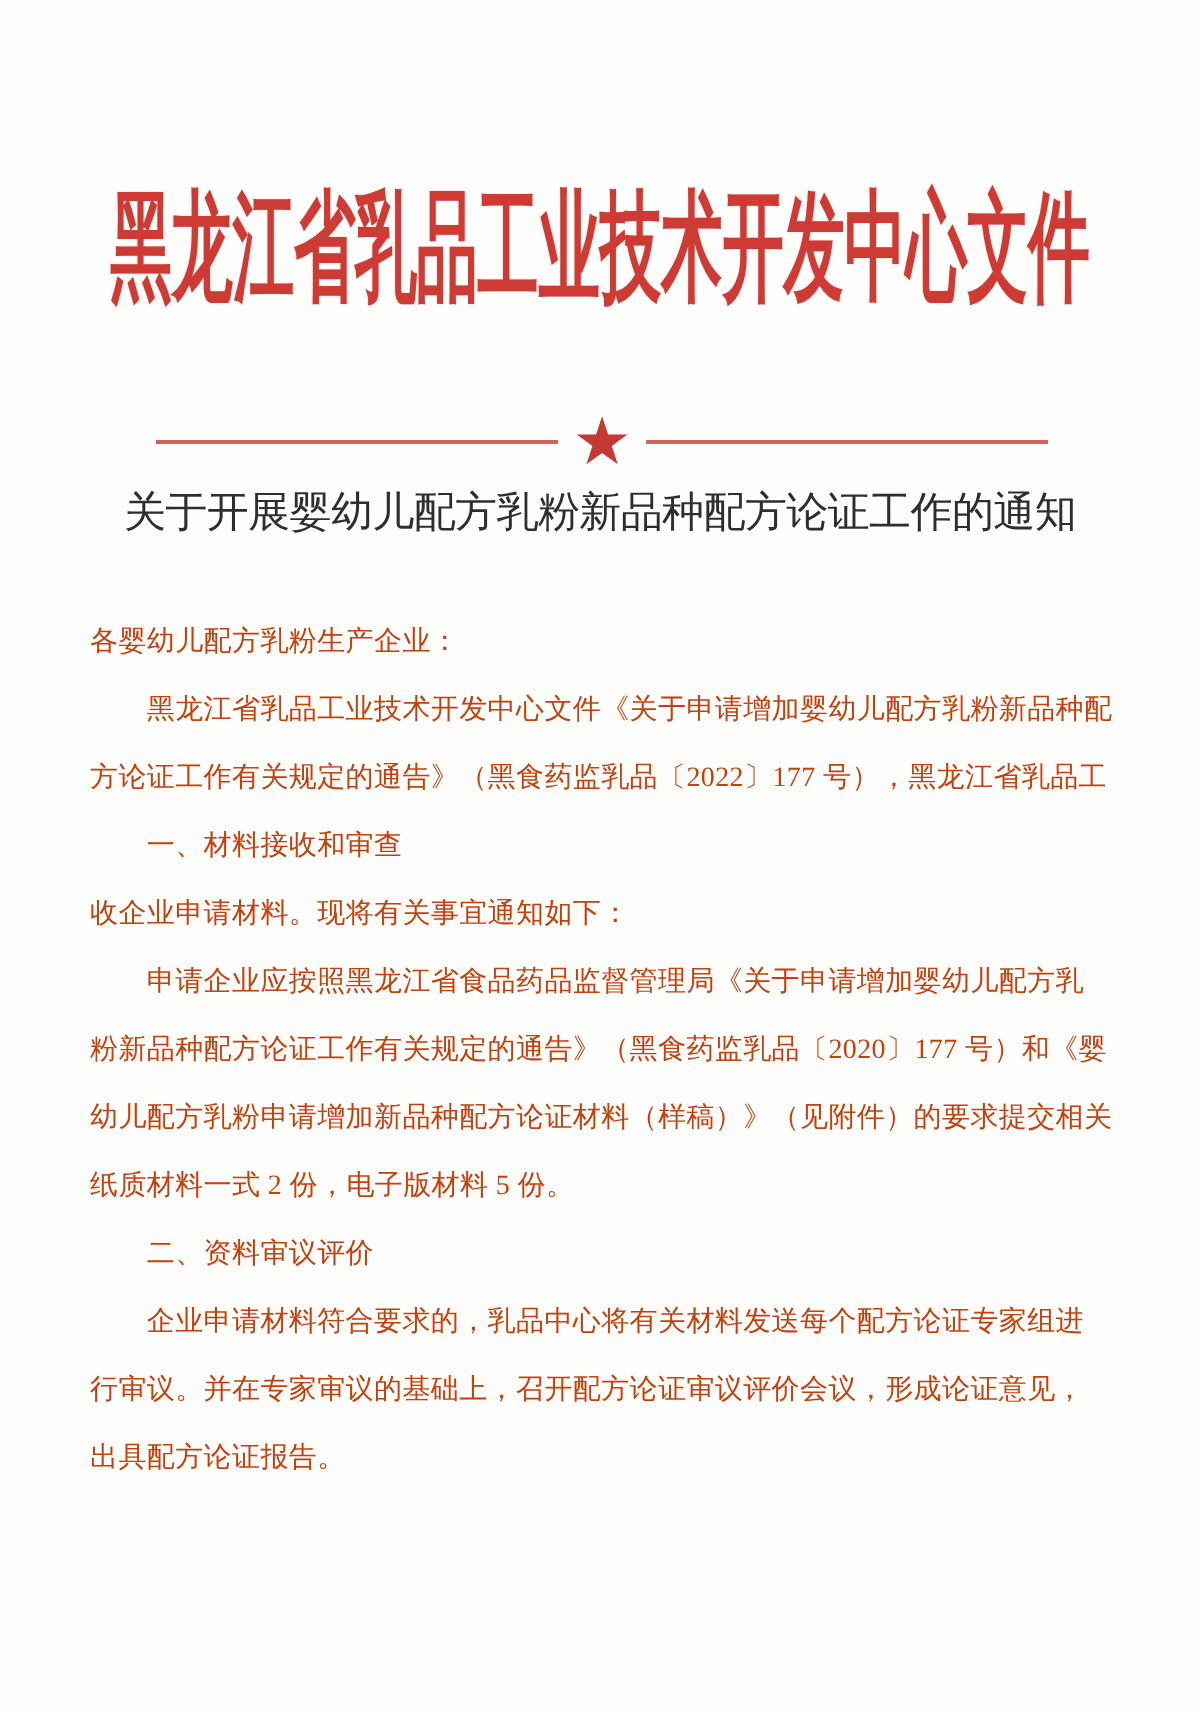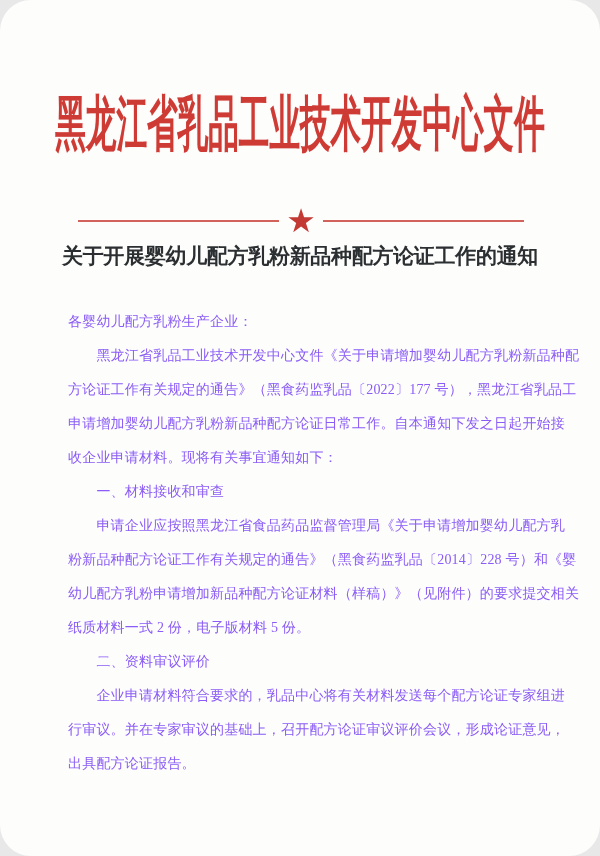--- a/index.html
+++ b/index.html
@@ -8,21 +8,20 @@
     background: #e8e8e8;
   }
   .page {
     position: relative;
     width: 600px;
     height: 856px;
     margin: 0 auto;
     background: #fdfdfc;
     overflow: hidden;
     font-family: "Liberation Serif", "DejaVu Serif", serif;
-    border-radius: 31px;
   }
   
   .red-header {
     position: absolute;
     top: 86px;
     left: 0;
     width: 600px;
     height: 76px;
     display: flex;
     justify-content: center;
@@ -63,32 +62,32 @@
     padding-bottom: 2px;
   }
   
   .doc-title {
     position: absolute;
     top: 242px;
     left: 0;
     width: 600px;
     text-align: center;
     font-size: 21px;
-    font-weight: bold;
+    font-weight: normal;
     letter-spacing: -0.3px;
     color: #2c2f31;
     white-space: nowrap;
   }
   
   .body-text {
     position: absolute;
     top: 305px;
-    left: 68px;
+    left: 45px;
     width: 500px;
-    color: #8b5cf6;
+    color: #c2410c;
   }
   .body-text .line {
     height: 34px;
     line-height: 34px;
     font-size: 14px;
     letter-spacing: 0.2px;
     white-space: pre;
   }
 </style>
 </head>
@@ -105,25 +104,24 @@
     <div class="star">★</div>
     <div class="rule"></div>
   </div>
 
   <div class="doc-title">关于开展婴幼儿配方乳粉新品种配方论证工作的通知</div>
 
   <div class="body-text">
     <div class="line">各婴幼儿配方乳粉生产企业：</div>
     <div class="line">　　黑龙江省乳品工业技术开发中心文件《关于申请增加婴幼儿配方乳粉新品种配</div>
     <div class="line">方论证工作有关规定的通告》（黑食药监乳品〔2022〕177 号），黑龙江省乳品工</div>
-    <div class="line">申请增加婴幼儿配方乳粉新品种配方论证日常工作。自本通知下发之日起开始接</div>
+    <div class="line">　　一、材料接收和审查</div>
     <div class="line">收企业申请材料。现将有关事宜通知如下：</div>
-    <div class="line">　　一、材料接收和审查</div>
     <div class="line">　　申请企业应按照黑龙江省食品药品监督管理局《关于申请增加婴幼儿配方乳</div>
-    <div class="line">粉新品种配方论证工作有关规定的通告》（黑食药监乳品〔2014〕228 号）和《婴</div>
+    <div class="line">粉新品种配方论证工作有关规定的通告》（黑食药监乳品〔2020〕177 号）和《婴</div>
     <div class="line">幼儿配方乳粉申请增加新品种配方论证材料（样稿）》（见附件）的要求提交相关</div>
     <div class="line">纸质材料一式 2 份，电子版材料 5 份。</div>
     <div class="line">　　二、资料审议评价</div>
     <div class="line">　　企业申请材料符合要求的，乳品中心将有关材料发送每个配方论证专家组进</div>
     <div class="line">行审议。并在专家审议的基础上，召开配方论证审议评价会议，形成论证意见，</div>
     <div class="line">出具配方论证报告。</div>
   </div>
 
 </div>
 

